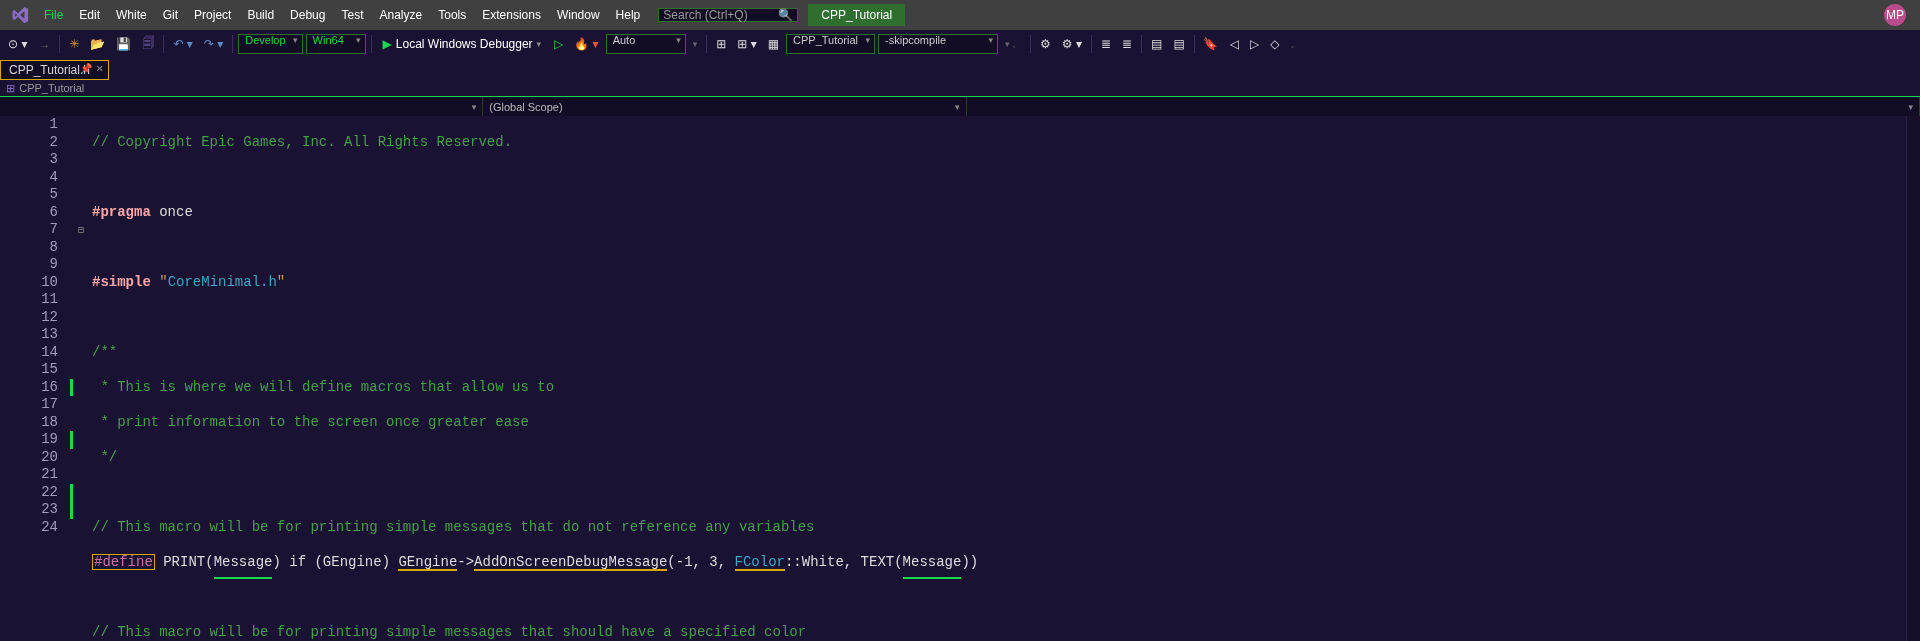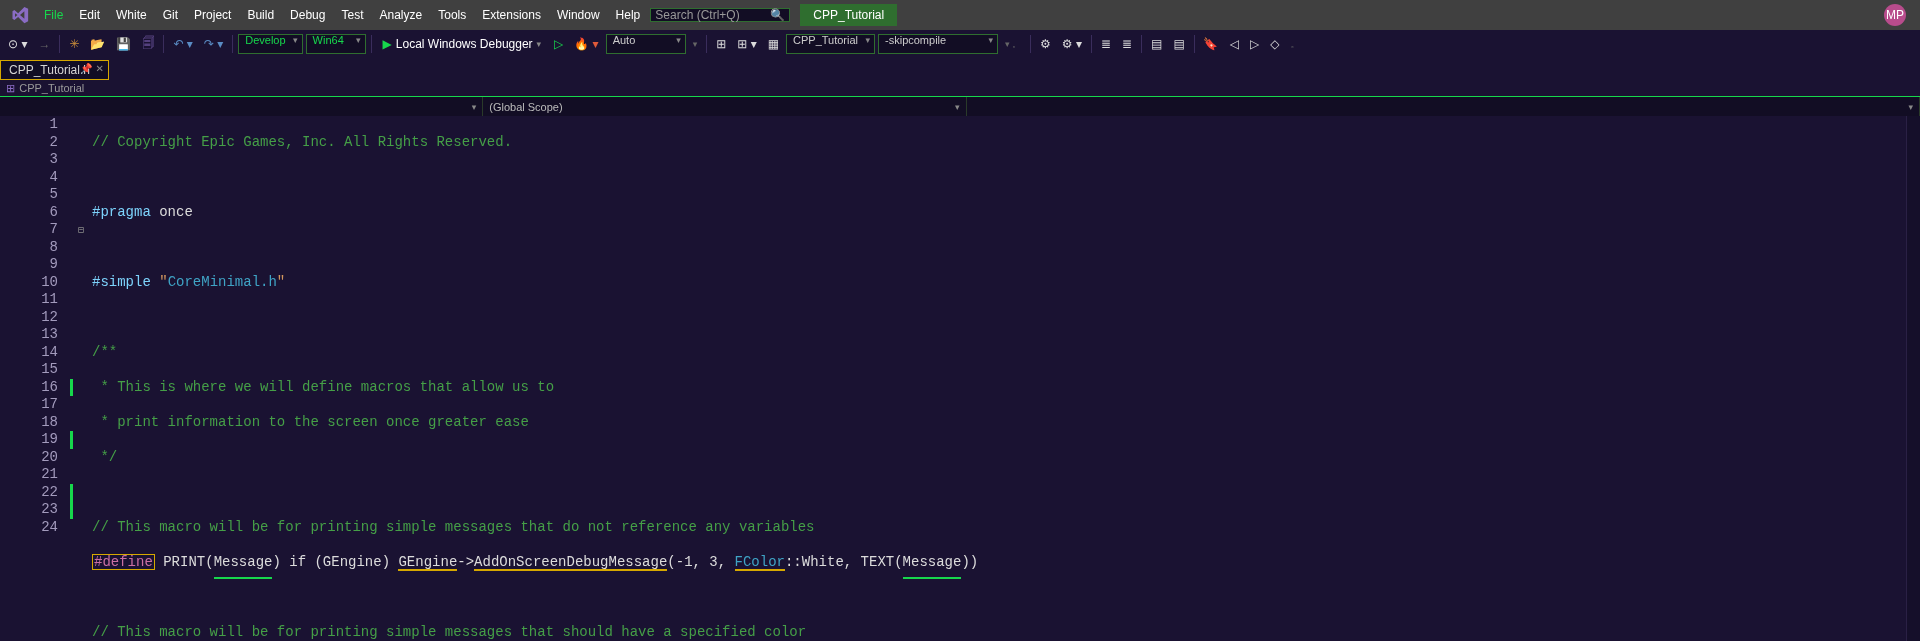--- a/index.html
+++ b/index.html
@@ -27,21 +27,21 @@
 }
 .vs-logo svg { width: 100%; height: 100%; }
 .menubar-item {
   padding: 6px 8px;
   color: #fff;
   cursor: pointer;
   font-size: 12px;
 }
 .menubar-item.green { color: #17d74c; }
 .searchbox {
-  margin-left: 2px;
+  margin-left: 10px;
   background: #120d24;
   border: 1px solid #2f6e2f;
   height: 14px;
   width: 140px;
   display: flex;
   align-items: center;
   padding: 0 4px;
   color: #999;
 }
 .searchbox .sicon {
@@ -192,21 +192,21 @@
 .fold-strip { width: 14px; color: #888; position: relative; }
 .fold-strip .fold { position: absolute; left: 0; font-size: 10px; }
 .code {
   flex: 1;
   white-space: pre;
   position: relative;
   color: #dcdcdc;
 }
 .code .line { height: 17.5px; }
 .c-comment { color: #459f47; }
-.c-kw { color: #7dd3fc; }
+.c-kw { color: #fca5a5; font-weight: bold; }
 .c-type { color: #3fa4c6; }
 .c-string { color: #d3975e; }
 .c-white { color: #dcdcdc; }
 .c-define { color: #cb6fa3; }
 .c-param { color: #dcdcdc; }
 
 .ul-green { border-bottom: 2px solid #17d74c; padding-bottom: 8px; display:inline-block; line-height:14px;}
 .ul-yellow { border-bottom: 2px solid #d6a800; padding-bottom: 0px; display:inline-block; line-height:14px;}
 
 .box-yellow { border: 1.5px solid #d6a800; padding: 0 1px; display:inline-block; line-height:14px;}

